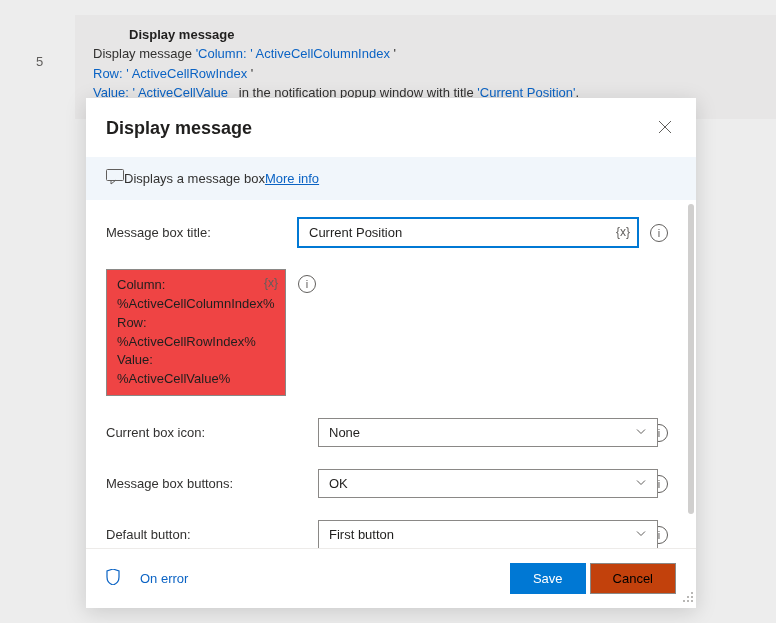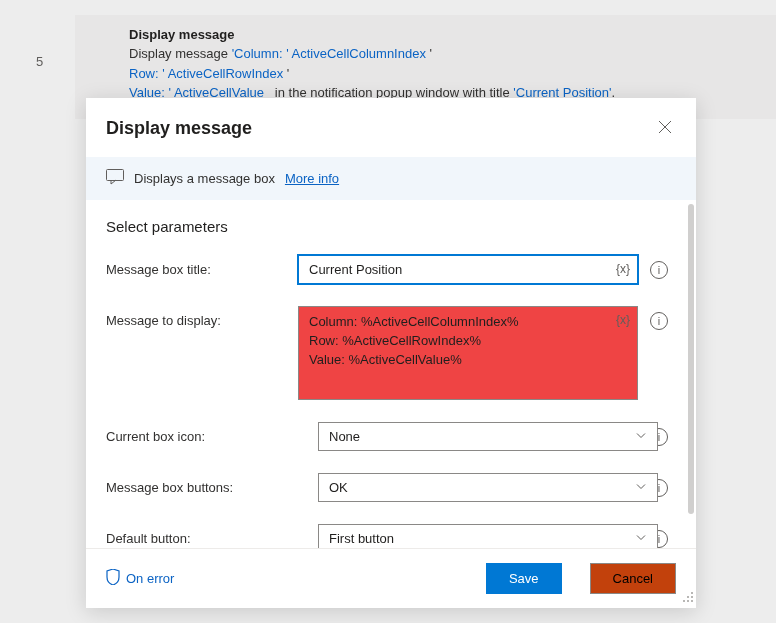--- a/index.html
+++ b/index.html
@@ -28,41 +28,41 @@
       position: absolute;
       left: 36px; top: 54px;
       color: #605e5c;
       font-size: 13px;
     }
     .step-icon {
       position: absolute;
       left: 98px; top: 51px;
     }
     .step-title { font-weight: 600; font-size: 13px; color: #201f1e; margin-left: 36px; }
-    .step-body { margin-left: 36px; margin-top: 2px; color: #323130; line-height: 1.5; }
+    .step-body { margin-top: 2px; color: #323130; line-height: 1.5; }
     .step-body .var { color: #0b63c4; }
     .modal {
       position: absolute;
       left: 86px; top: 98px;
       width: 610px;
       height: 510px;
       background: #fff;
       box-shadow: 0 4px 20px rgba(0,0,0,0.15);
       display: flex; flex-direction: column;
     }
     .modal-header {
       padding: 18px 20px 16px 20px;
       display: flex; align-items: center; justify-content: space-between;
     }
     .modal-title { font-size: 18px; font-weight: 600; color: #201f1e; }
     .close-x { cursor: pointer; padding: 4px; }
     .info-banner {
       background: #f1f6fb;
       padding: 12px 20px;
-      display: flex; align-items: center; gap: 10px;
+      display: flex; align-items: center; gap: 0;
       color: #323130;
     }
     .info-banner a { color: #0b63c4; text-decoration: underline; }
     .params-scroll {
       flex: 1;
       overflow-y: auto;
       padding: 18px 20px 0 20px;
       position: relative;
     }
     .scrollbar-track {
@@ -140,22 +140,22 @@
       border-radius: 50%;
       font-size: 11px;
       color: #605e5c;
       cursor: pointer;
     }
     .modal-footer {
       border-top: 1px solid #edebe9;
       padding: 14px 20px;
       display: flex; align-items: center; justify-content: space-between;
     }
-    .on-error { display: flex; align-items: center; gap: 6px; color: #0b63c4; cursor: pointer; }
-    .footer-btns { display: flex; gap: 28px; }
+    .on-error { display: flex; align-items: center; gap: 20px; color: #0b63c4; cursor: pointer; }
+    .footer-btns { display: flex; gap: 4px; }
     .btn {
       padding: 7px 22px;
       font-size: 13px;
       font-family: inherit;
       border: 1px solid #8a8886;
       background: #c2410c;
       cursor: pointer;
     }
     .btn.primary {
       background: #0078d4;
@@ -210,33 +210,31 @@
           <rect x="0.5" y="0.5" width="17" height="11" rx="1" fill="none" stroke="#605e5c"></rect>
           <path d="M5 11 L5 15 L10 11" fill="none" stroke="#605e5c"></path>
         </svg>
     </span>
     <span>Displays a message box</span>
     <a href="#">More info</a>
   </div>
 
   <div class="params-scroll">
     <div class="scrollbar-track"></div>
-    <div class="section-title">Select parameters</div>
 
     <div class="field-row">
       <div class="field-label">Message box title:</div>
       <div class="input-wrap">
         <input class="text-input focused" value="Current Position" style="">
         <span class="var-chip">{x}</span>
       </div>
       <div class="info-icon">i</div>
     </div>
 
     <div class="field-row">
-      <div class="field-label">Message to display:</div>
       <div class="input-wrap">
         <div class="textarea">Column: %ActiveCellColumnIndex%
 Row: %ActiveCellRowIndex%
 Value: %ActiveCellValue%</div>
         <span class="var-chip">{x}</span>
       </div>
       <div class="info-icon">i</div>
     </div>
 
     <div class="field-row">

